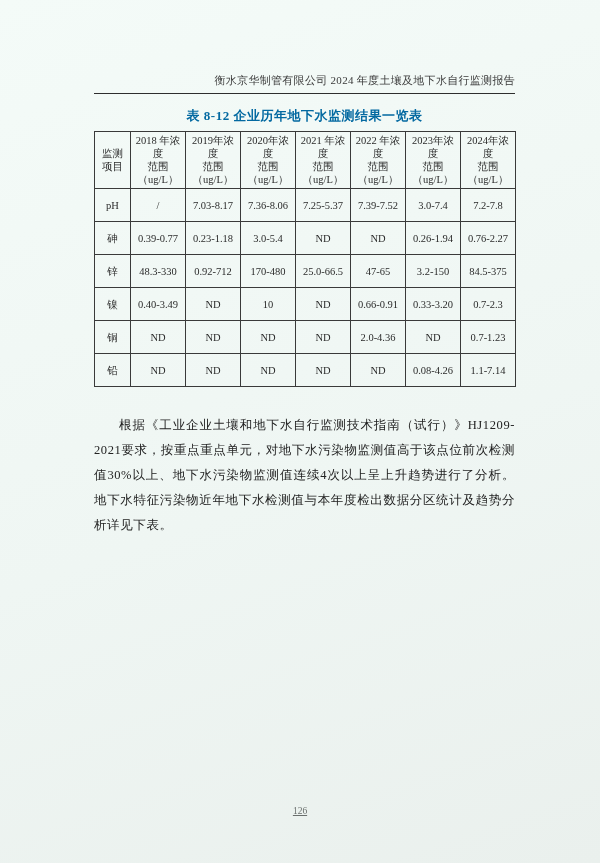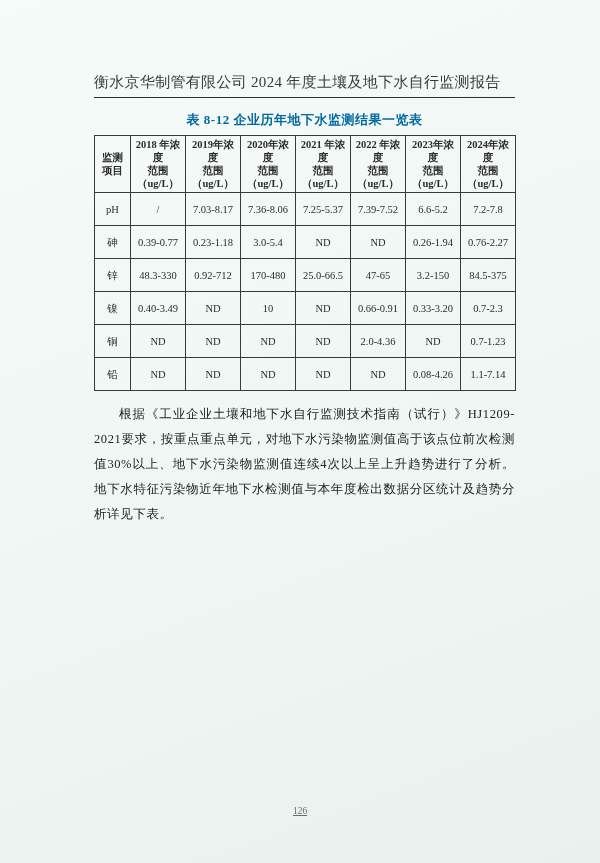--- a/index.html
+++ b/index.html
@@ -15,22 +15,22 @@
     color: #262626;
     position: relative;
     overflow: hidden;
   }
   .content {
     width: 421px;
     margin-left: 94px;
     padding-top: 73px;
   }
   .doc-header {
-    text-align: left;
-    font-size: 15px;
+    text-align: right;
+    font-size: 11px;
     letter-spacing: 0.3px;
     color: #3a3a3a;
     padding-bottom: 5px;
     border-bottom: 1.5px solid #2e2e2e;
     white-space: nowrap;
   }
   .table-title {
     text-align: center;
     font-weight: bold;
     font-size: 13px;
@@ -50,30 +50,29 @@
     vertical-align: middle;
     font-weight: normal;
     font-size: 10.5px;
     line-height: 13px;
     padding: 2px 1px;
     white-space: pre-line;
     color: #2b2b2b;
   }
   table.results thead th {
     height: 44px;
-    font-weight: bold;
   }
   table.results tbody tr {
     height: 33px;
   }
   col.c-label { width: 36px; }
   col.c-year  { width: 55px; }
   .body-text {
     width: 421px;
-    margin-top: 11px;
+    margin-top: 26px;
     font-size: 12.5px;
     line-height: 25px;
     text-align: justify;
     text-indent: 2em;
     letter-spacing: 0.6px;
     color: #222;
   }
   .page-number {
     position: absolute;
     left: 0;
@@ -133,21 +132,21 @@
         </tr>
     </thead>
     <tbody>
         <tr>
           <th>pH</th>
           <td>/</td>
           <td>7.03-8.17</td>
           <td>7.36-8.06</td>
           <td>7.25-5.37</td>
           <td>7.39-7.52</td>
-          <td>6.6-5.2</td>
+          <td>3.0-7.4</td>
           <td>7.2-7.8</td>
         </tr>
         <tr>
           <th>砷</th>
           <td>0.39-0.77</td>
           <td>0.23-1.18</td>
           <td>3.0-5.4</td>
           <td>ND</td>
           <td>ND</td>
           <td>0.26-1.94</td>

